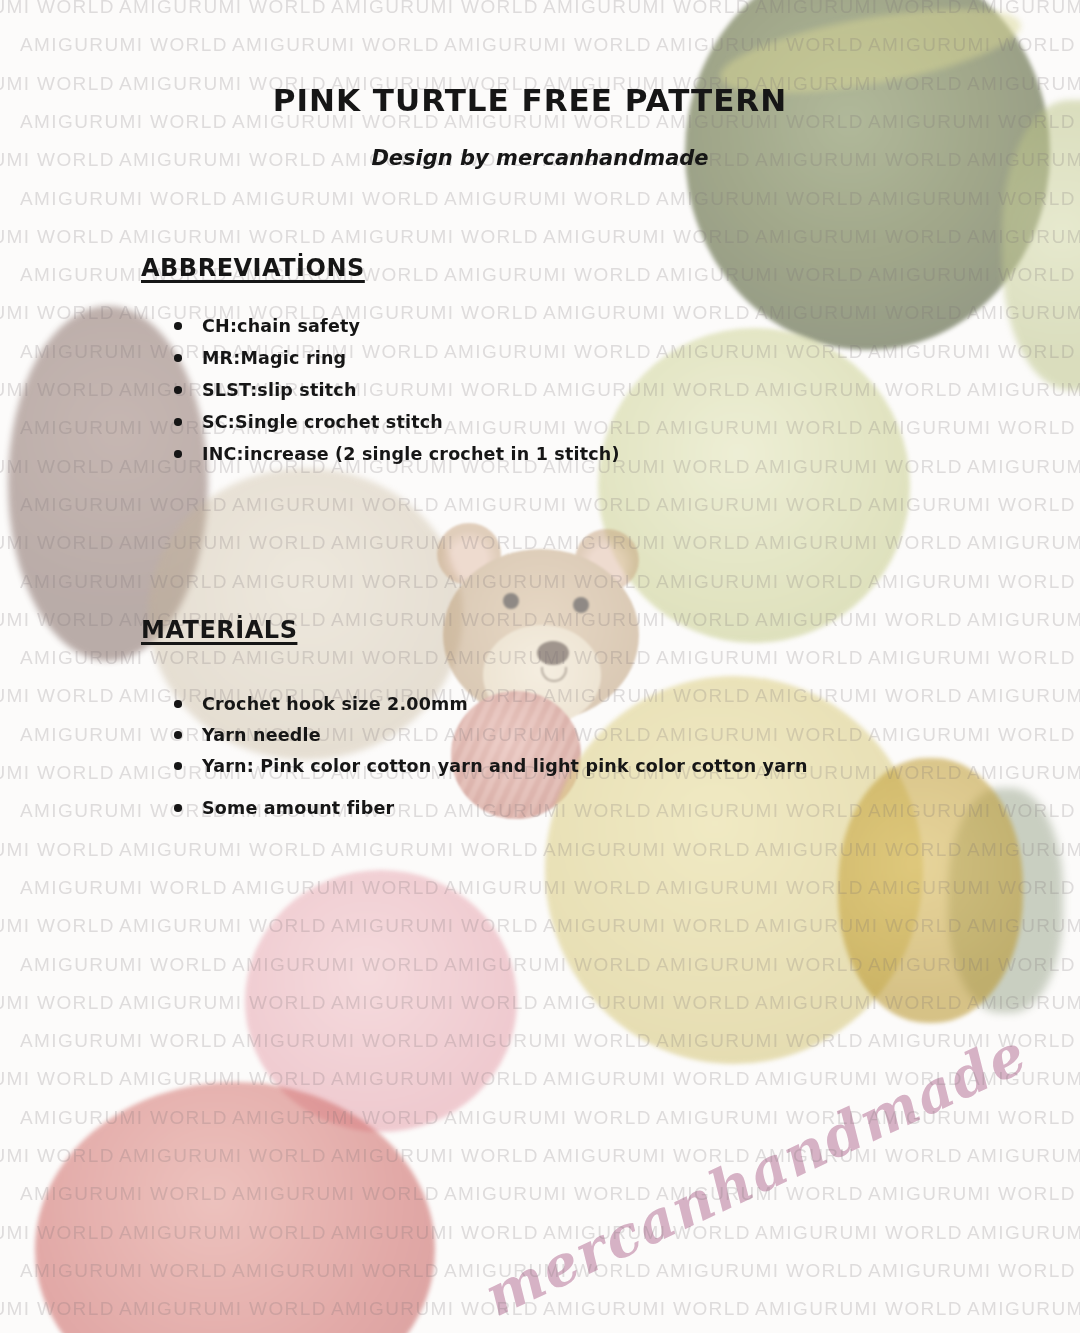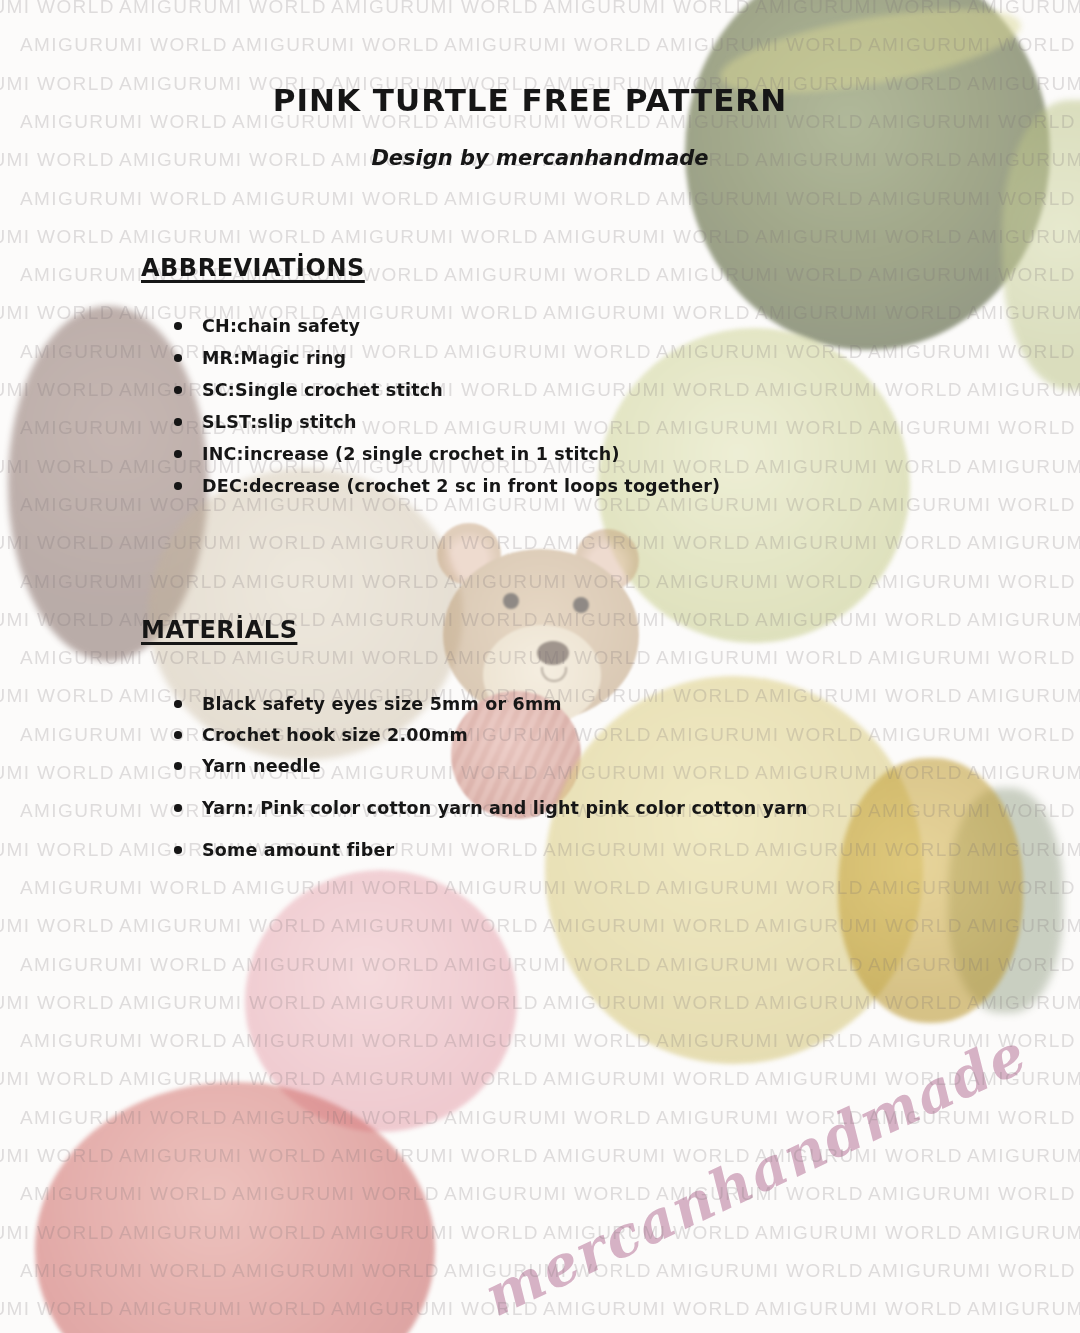--- a/index.html
+++ b/index.html
@@ -325,29 +325,27 @@
     </div>
 
   <div class="content">
     <h1 class="title">PINK TURTLE FREE PATTERN</h1>
     <div class="subtitle">Design by mercanhandmade</div>
 
     <h2 class="sec-head" id="abbrev-head">ABBREVIATİONS</h2>
     <ul class="blist" id="abbrev-list">
         <li>CH:chain safety</li>
         <li>MR:Magic ring</li>
+        <li>SLST:slip stitch</li>
         <li>SC:Single crochet stitch</li>
-        <li>SLST:slip stitch</li>
         <li>INC:increase (2 single crochet in 1 stitch)</li>
-        <li>DEC:decrease (crochet 2 sc in front loops together)</li>
       </ul>
 
     <h2 class="sec-head" id="materials-head">MATERİALS</h2>
     <ul class="blist" id="materials-list">
-        <li>Black safety eyes size 5mm or 6mm</li>
         <li>Crochet hook size 2.00mm</li>
         <li>Yarn needle</li>
         <li>Yarn: Pink color cotton yarn and light pink color cotton yarn</li>
         <li>Some amount fiber</li>
       </ul>
   </div>
 
 </div>
 
 </body></html>

